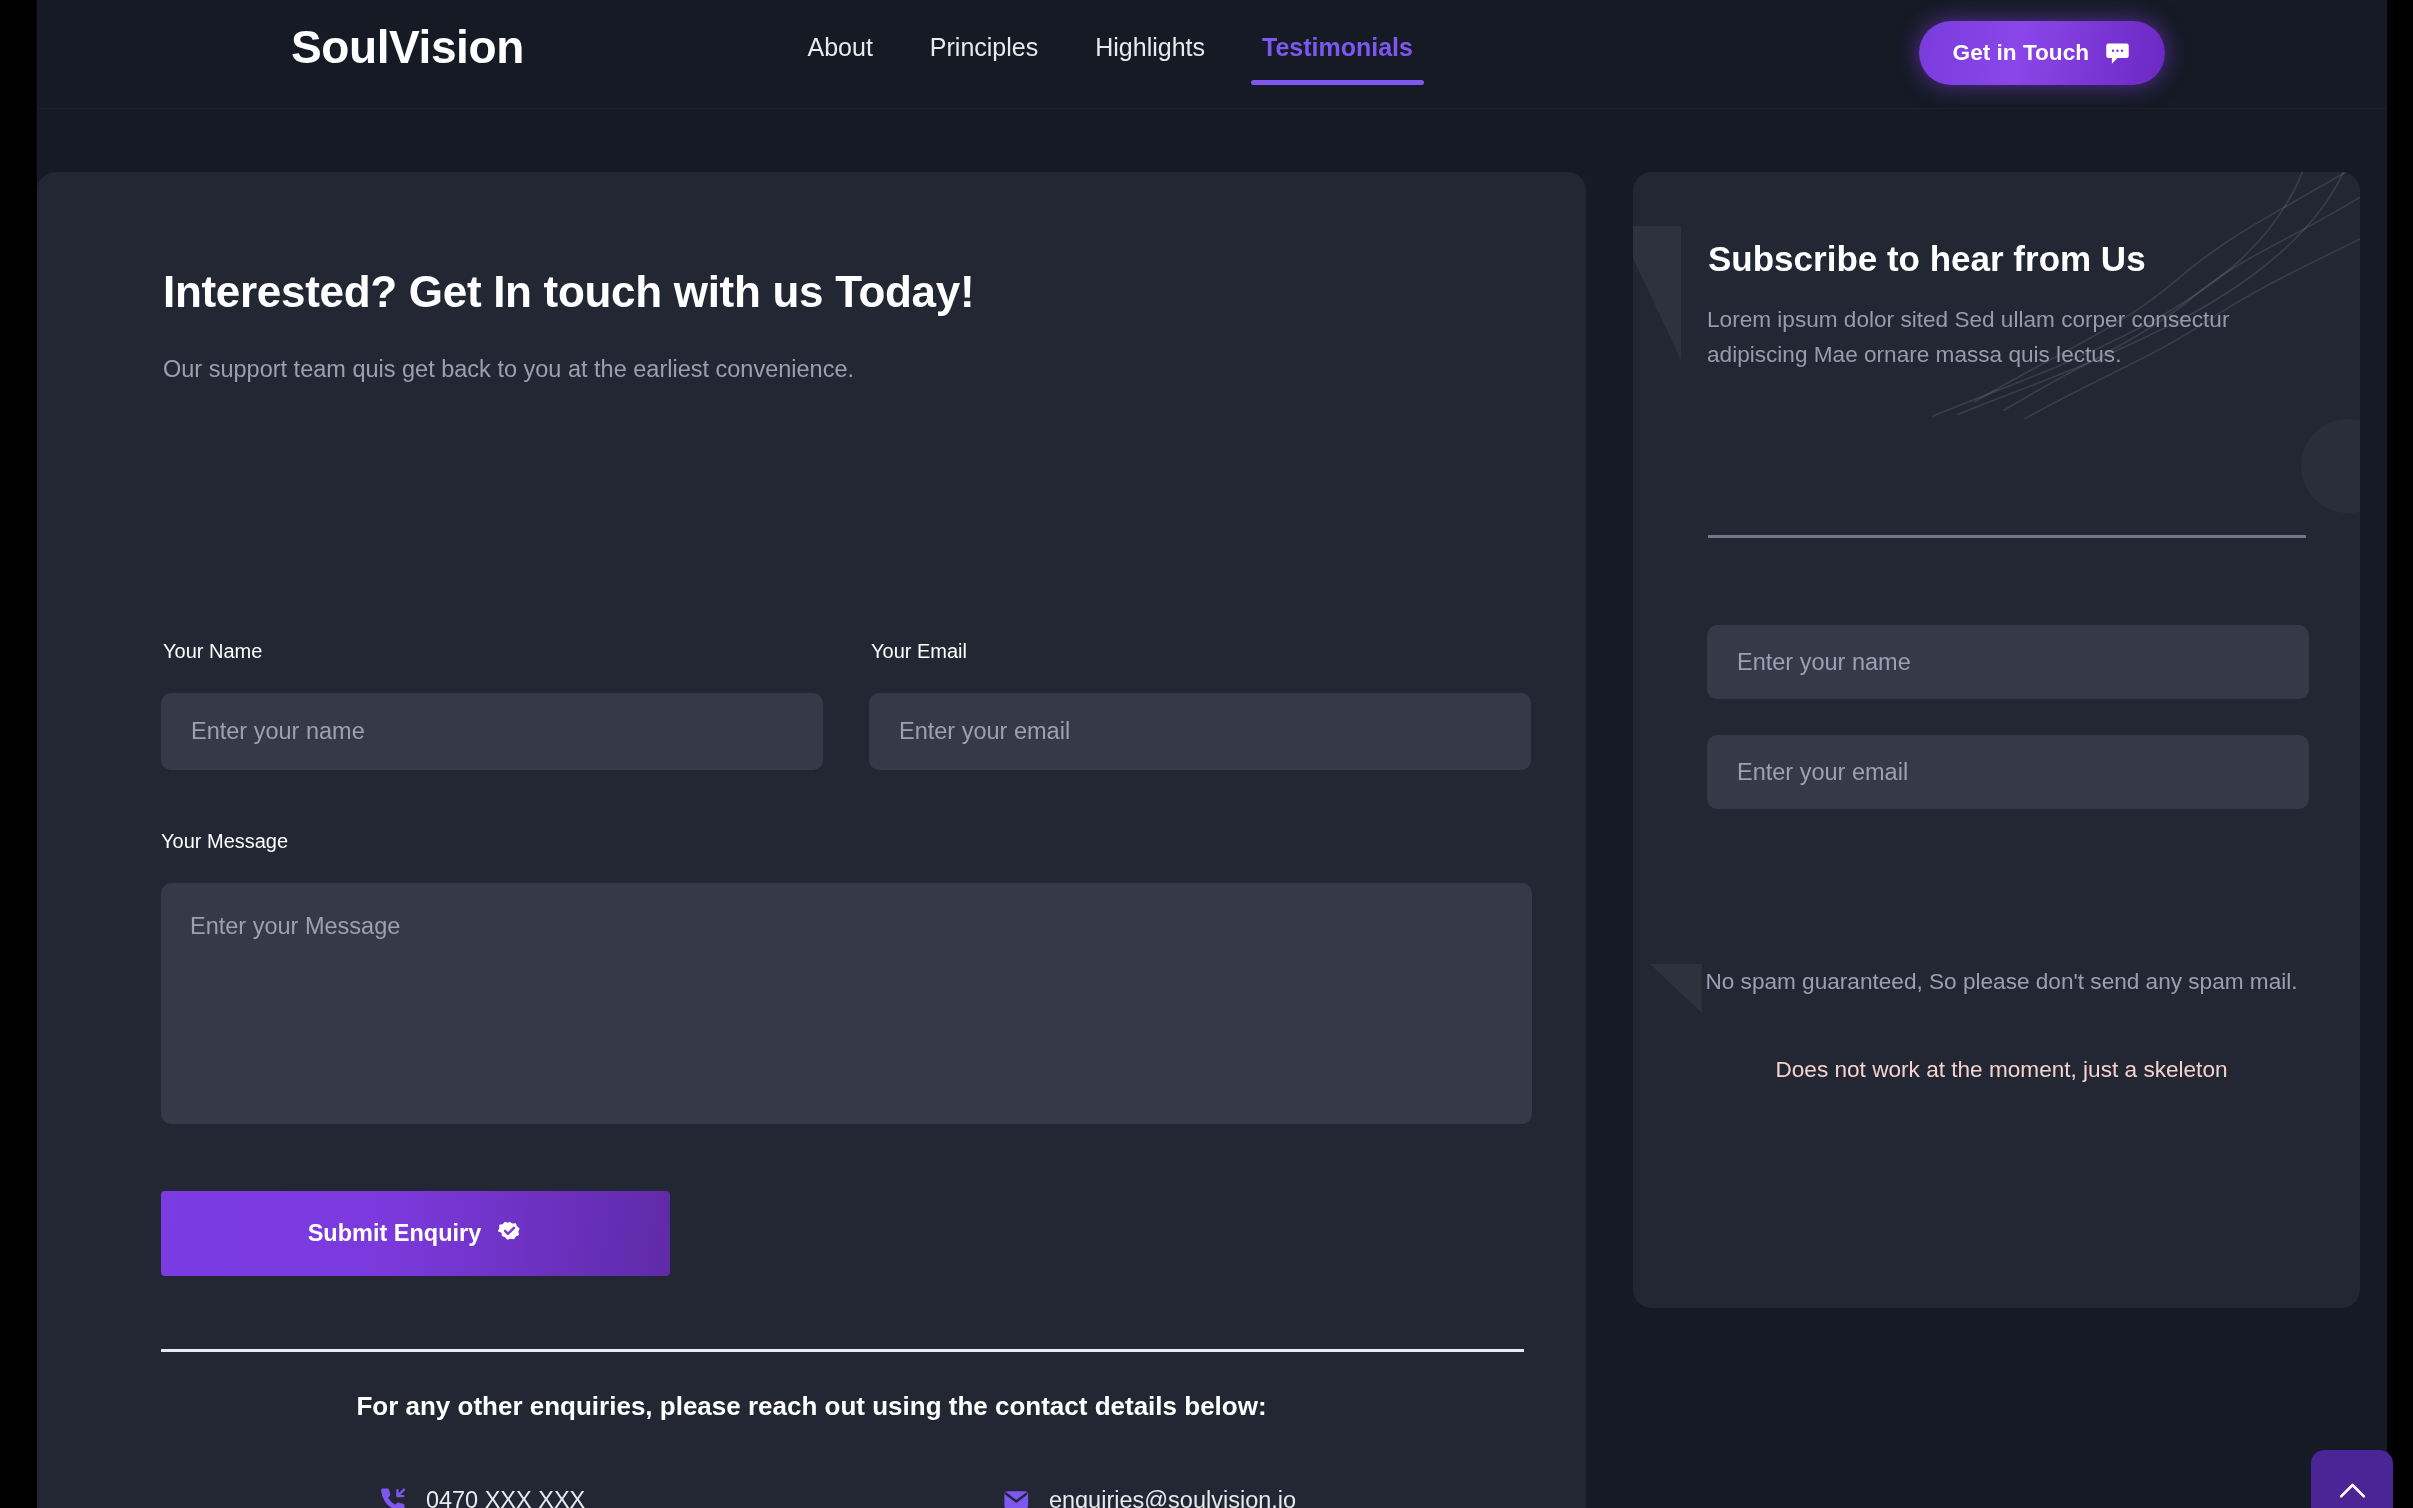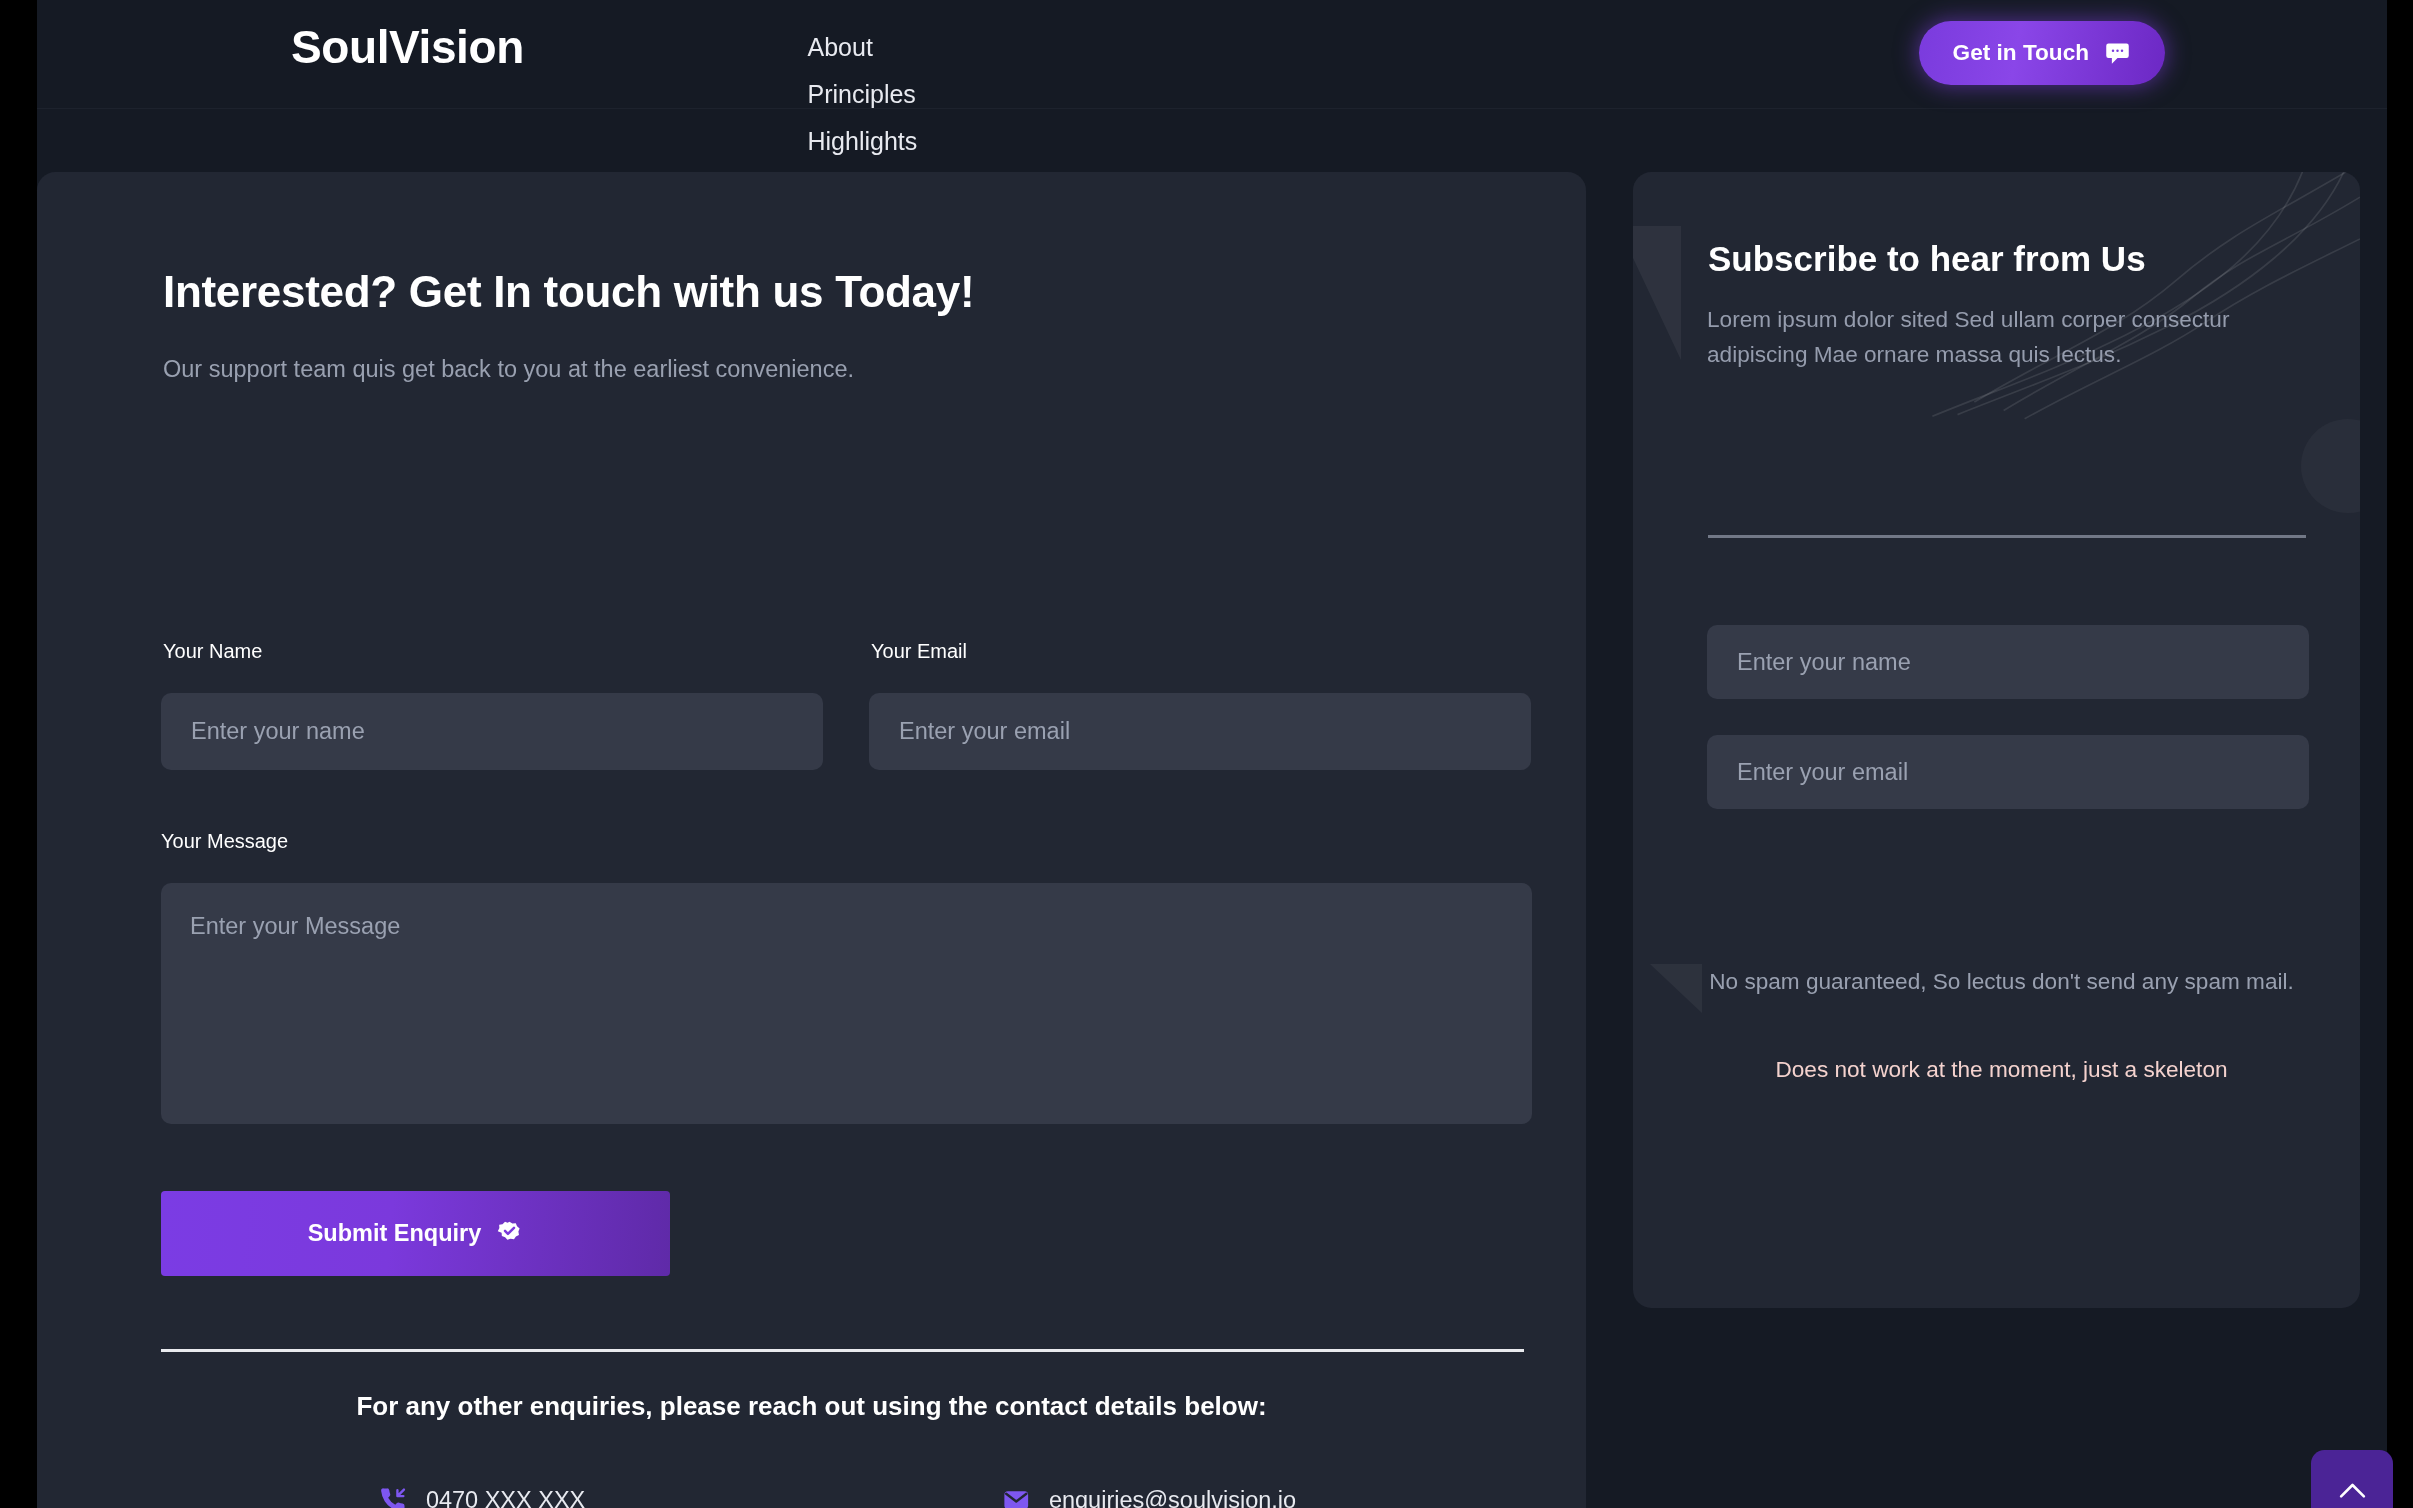--- a/index.html
+++ b/index.html
@@ -37,23 +37,22 @@
     font-size: 46px;
     font-weight: 700;
     color: #ffffff;
     letter-spacing: -0.4px;
   }
   #nav {
     position: absolute;
     left: 742px;
     top: 30px;
     display: flex;
-    gap: 12px;
-    align-items: flex-start;
-    flex-direction: column;
+    gap: 0px;
+    align-items: center;
   }
   .nav-item {
     font-size: 25px;
     color: #e8eaf0;
     padding: 0 28.5px;
     position: relative;
     cursor: pointer;
     white-space: nowrap;
     line-height: 35px;
   }
@@ -406,21 +405,21 @@
       </svg>
 
       <h2 id="sub-title">Subscribe to hear from Us</h2>
       <p id="sub-desc">Lorem ipsum dolor sited Sed ullam corper consectur adipiscing Mae ornare massa quis lectus.</p>
       <div id="sub-divider"></div>
 
       <input class="text-input" id="sub-in-name" type="text" placeholder="Enter your name" style="">
       <input class="text-input" id="sub-in-email" type="text" placeholder="Enter your email" style="">
 
 
-      <p id="sub-note">No spam guaranteed, So lectus don't send any spam mail.</p>
+      <p id="sub-note">No spam guaranteed, So please don't send any spam mail.</p>
       <p id="sub-warn">Does not work at the moment, just a skeleton</p>
     </section>
 
     <button id="scroll-top">
       <span class="icon">
         <svg width="39" height="39" viewBox="0 0 24 24" fill="none" stroke="#ffffff" stroke-width="1.6" stroke-linecap="round" stroke-linejoin="round">
           <path d="M5 15l7-7 7 7"></path>
         </svg>
       </span>
     </button>

